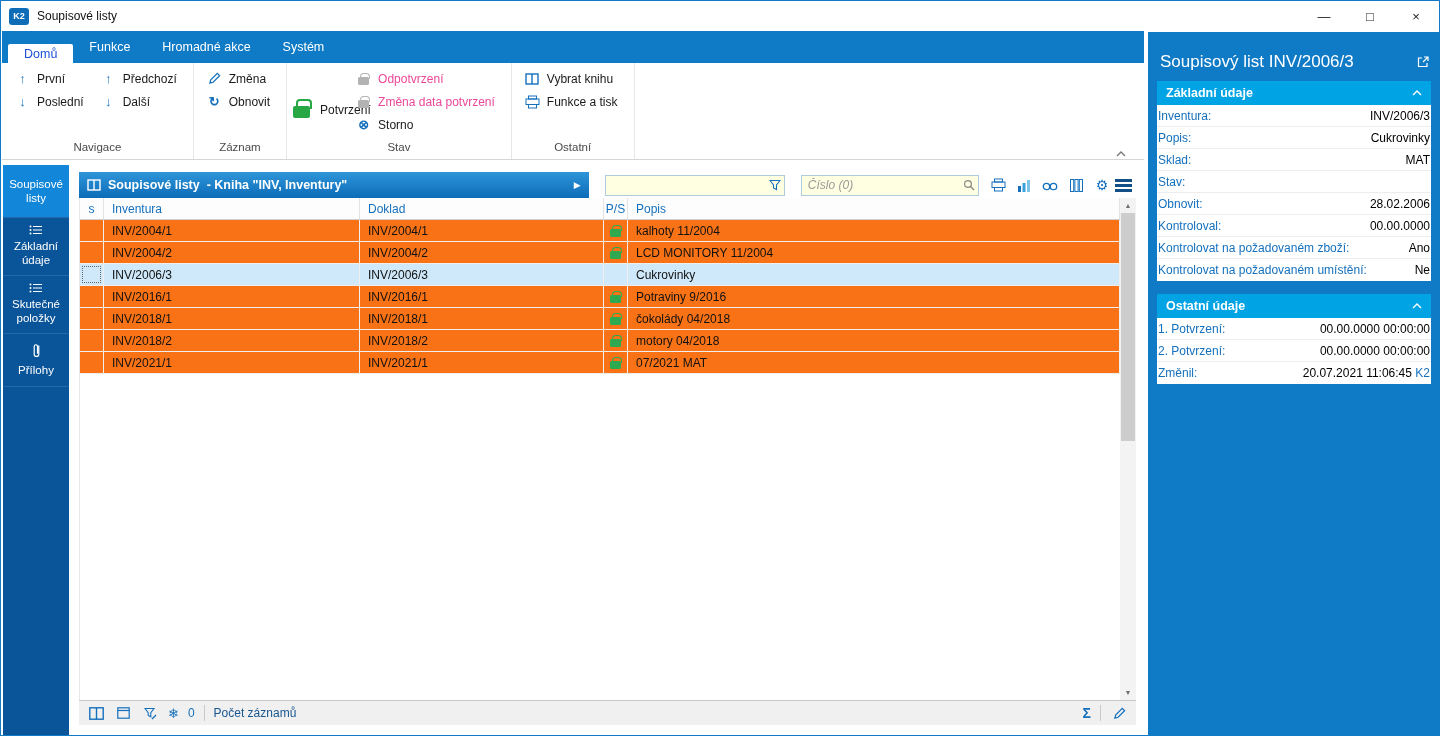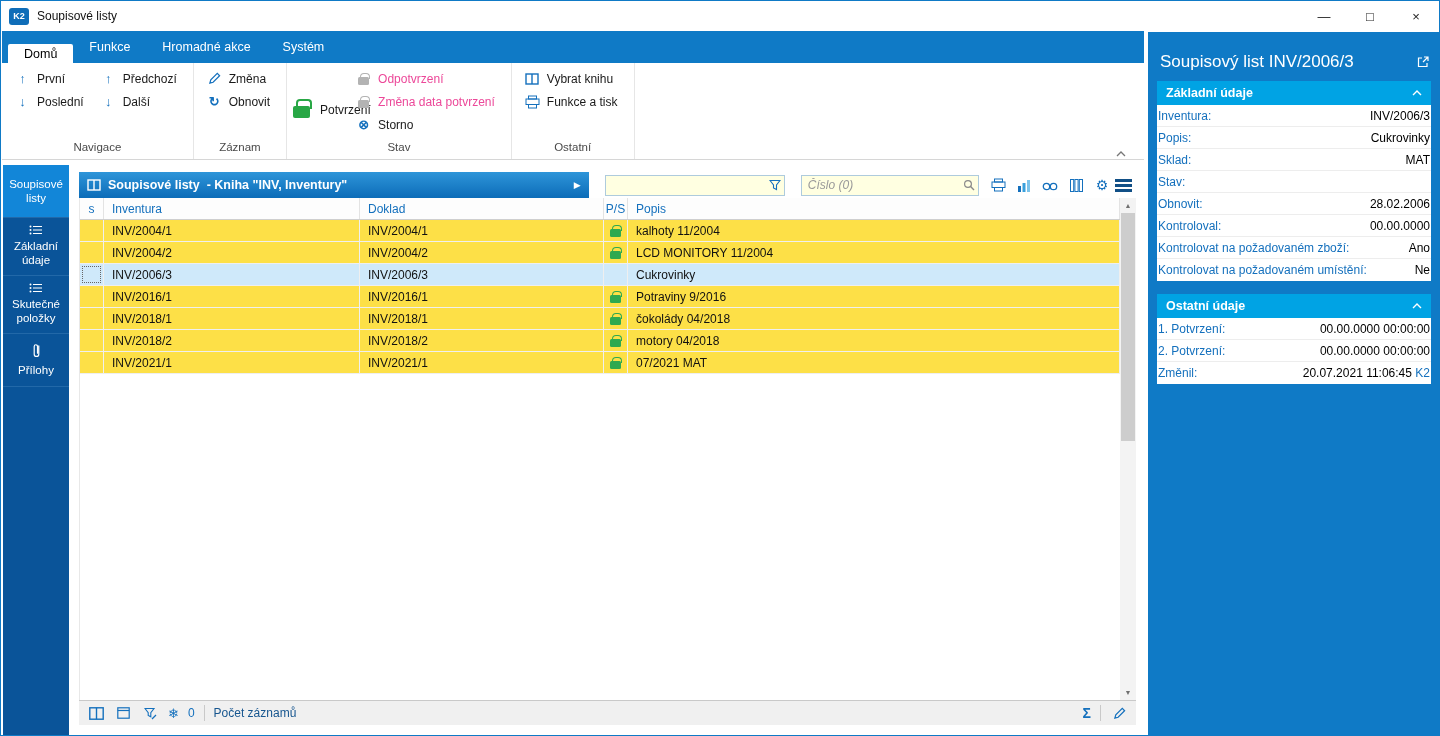--- a/index.html
+++ b/index.html
@@ -10,21 +10,21 @@
   
   .titlebar{position:absolute;left:0;top:0;right:0;height:30px;background:#fff;display:flex;align-items:center;padding-left:8px}
   .app-badge{width:20px;height:17px;background:#0f6db8;border-radius:3px;color:#fff;font-size:9px;font-weight:bold;display:flex;align-items:center;justify-content:center}
   .win-title{margin-left:8px;font-size:12px;color:#111}
   .win-controls{margin-left:auto;display:flex;height:30px}
   .win-btn{width:46px;display:flex;align-items:center;justify-content:center;font-size:13px;color:#222}
 
   
   .tabs-row{position:absolute;left:1px;top:30px;width:1142px;height:32px;background:#0f7ac6;display:flex;align-items:stretch;padding-left:6px}
   .tab{display:flex;align-items:center;padding:0 16px;color:#fff;font-size:12.5px}
-  .tab.active{background:#fff;color:#000000;margin-top:13px;border-radius:2px 2px 0 0}
+  .tab.active{background:#fff;color:#1d4ed8;margin-top:13px;border-radius:2px 2px 0 0}
 
   
   .toolbar{position:absolute;left:1px;top:62px;width:1142px;height:97px;background:#fff;border-bottom:1px solid #d6d6d6;display:flex}
   .rgroup{display:flex;flex-direction:column;border-right:1px solid #e6e6e6}
   .rgroup-buttons{flex:1;display:flex;padding:4px 6px 0 6px}
   .rgroup-label{height:19px;text-align:center;color:#4a4a4a;font-size:11.5px;padding-top:1px}
   .btn-col{display:flex;flex-direction:column}
   .rbtn{display:flex;align-items:center;gap:6px;height:23px;padding:0 10px 0 6px;white-space:nowrap;color:#1a1a1a}
   .rbtn .ico{width:17px;display:flex;justify-content:center;align-items:center;color:#1470bd;font-weight:bold;font-size:13px}
   .rbtn.disabled{color:#ec4899}
@@ -66,21 +66,21 @@
 
   .grid-wrap{flex:1;position:relative;border-left:1px solid #e8e8e8}
   .grid-header{display:flex;height:22px;margin-right:16px;border-bottom:1px solid #cfcfcf;color:#1470bd;background:#fdfdfd}
   .gh{display:flex;align-items:center;padding-left:8px;border-right:1px solid #e3e3e3;font-size:12px}
   .col-s{width:24px;justify-content:center;padding-left:0}
   .col-inv{width:256px}
   .col-dok{width:244px}
   .col-ps{width:24px;padding-left:0;justify-content:center}
   .col-pop{flex:1}
   .grid-body{position:absolute;left:0;right:16px;top:22px;bottom:0;background:#fff}
-  .trow{display:flex;height:22px;border-bottom:1px solid #efefef;background:#fde047}
+  .trow{display:flex;height:22px;border-bottom:1px solid #efefef;background:#f97316}
   .trow.selected{background:#cfe9fa}
   .td{display:flex;align-items:center;padding-left:8px;border-right:1px solid #efefef;font-size:12px;color:#111;white-space:nowrap;overflow:hidden}
   .td.col-s{padding:2px;justify-content:center}
   .selbox{width:100%;height:100%;border:1px dotted #666}
   .td.col-ps{padding:0;justify-content:center}
   .vscroll{position:absolute;right:0;top:0;bottom:0;width:16px;background:#f3f3f3;display:flex;flex-direction:column;align-items:center}
   .scroll-arrow{height:15px;width:16px;display:flex;align-items:center;justify-content:center;color:#707070;font-size:7px}
   .scroll-thumb{width:14px;height:228px;background:#cdcdcd}
   .scroll-fill{flex:1}
 

